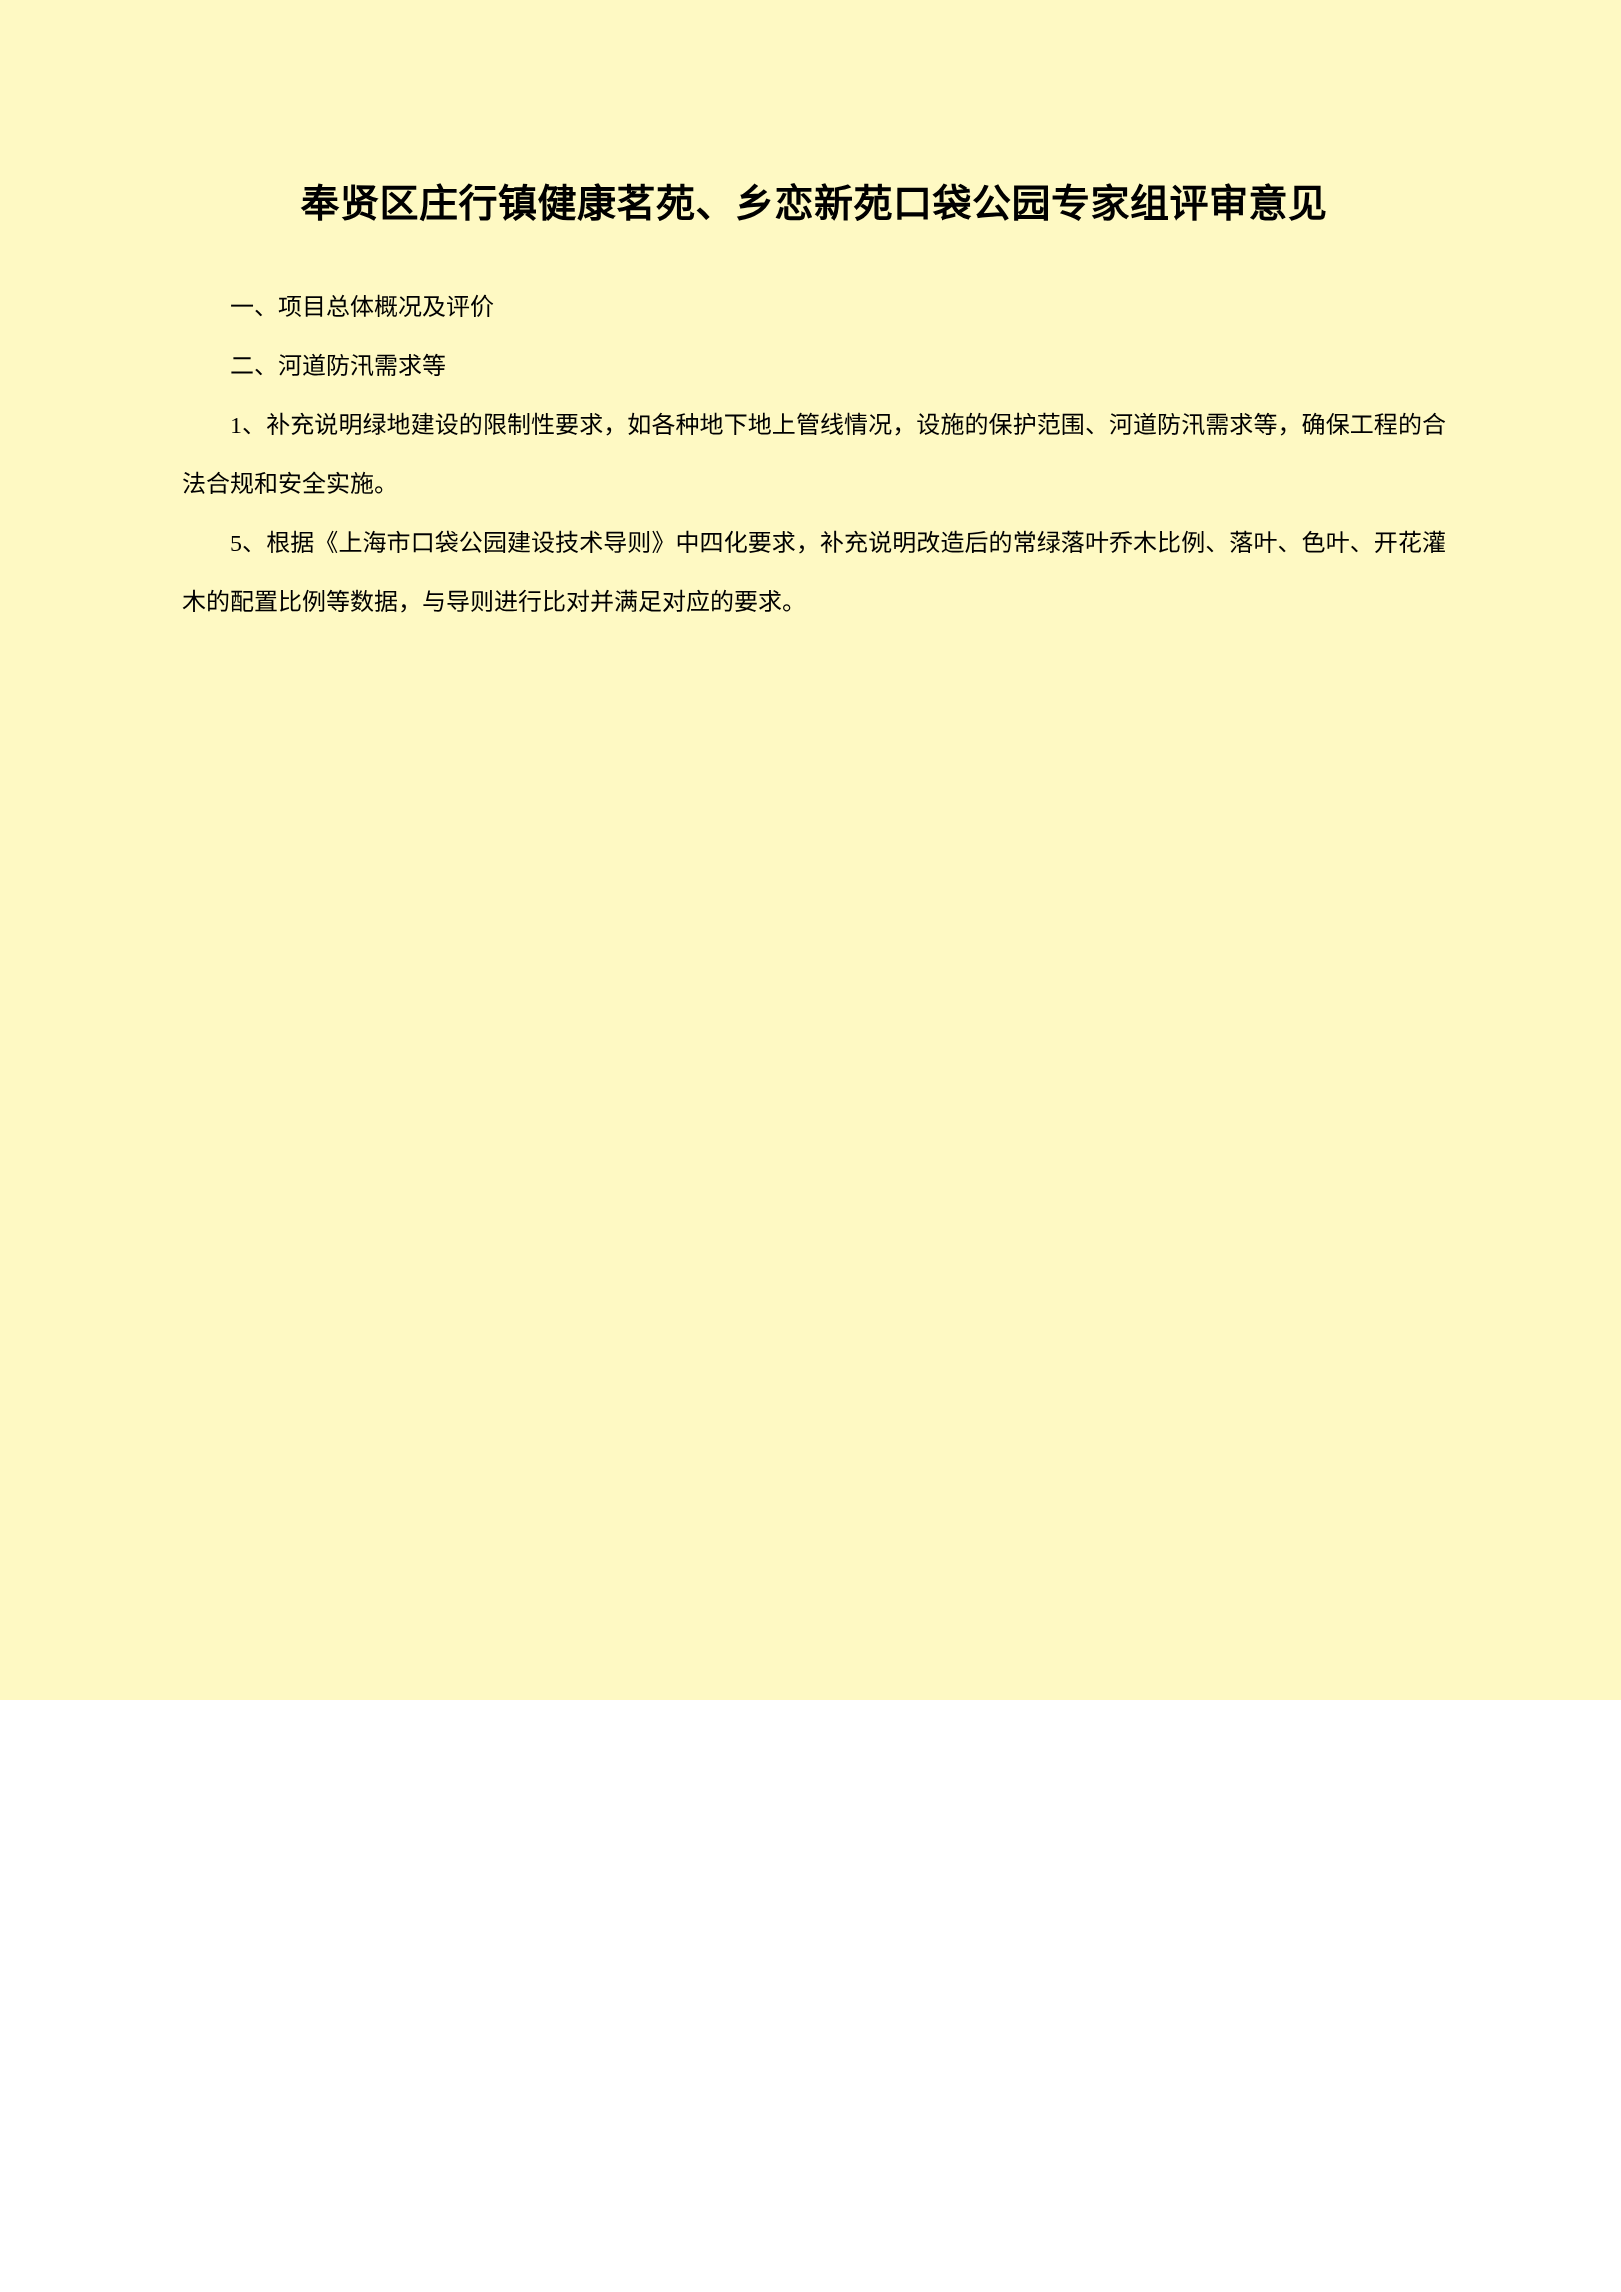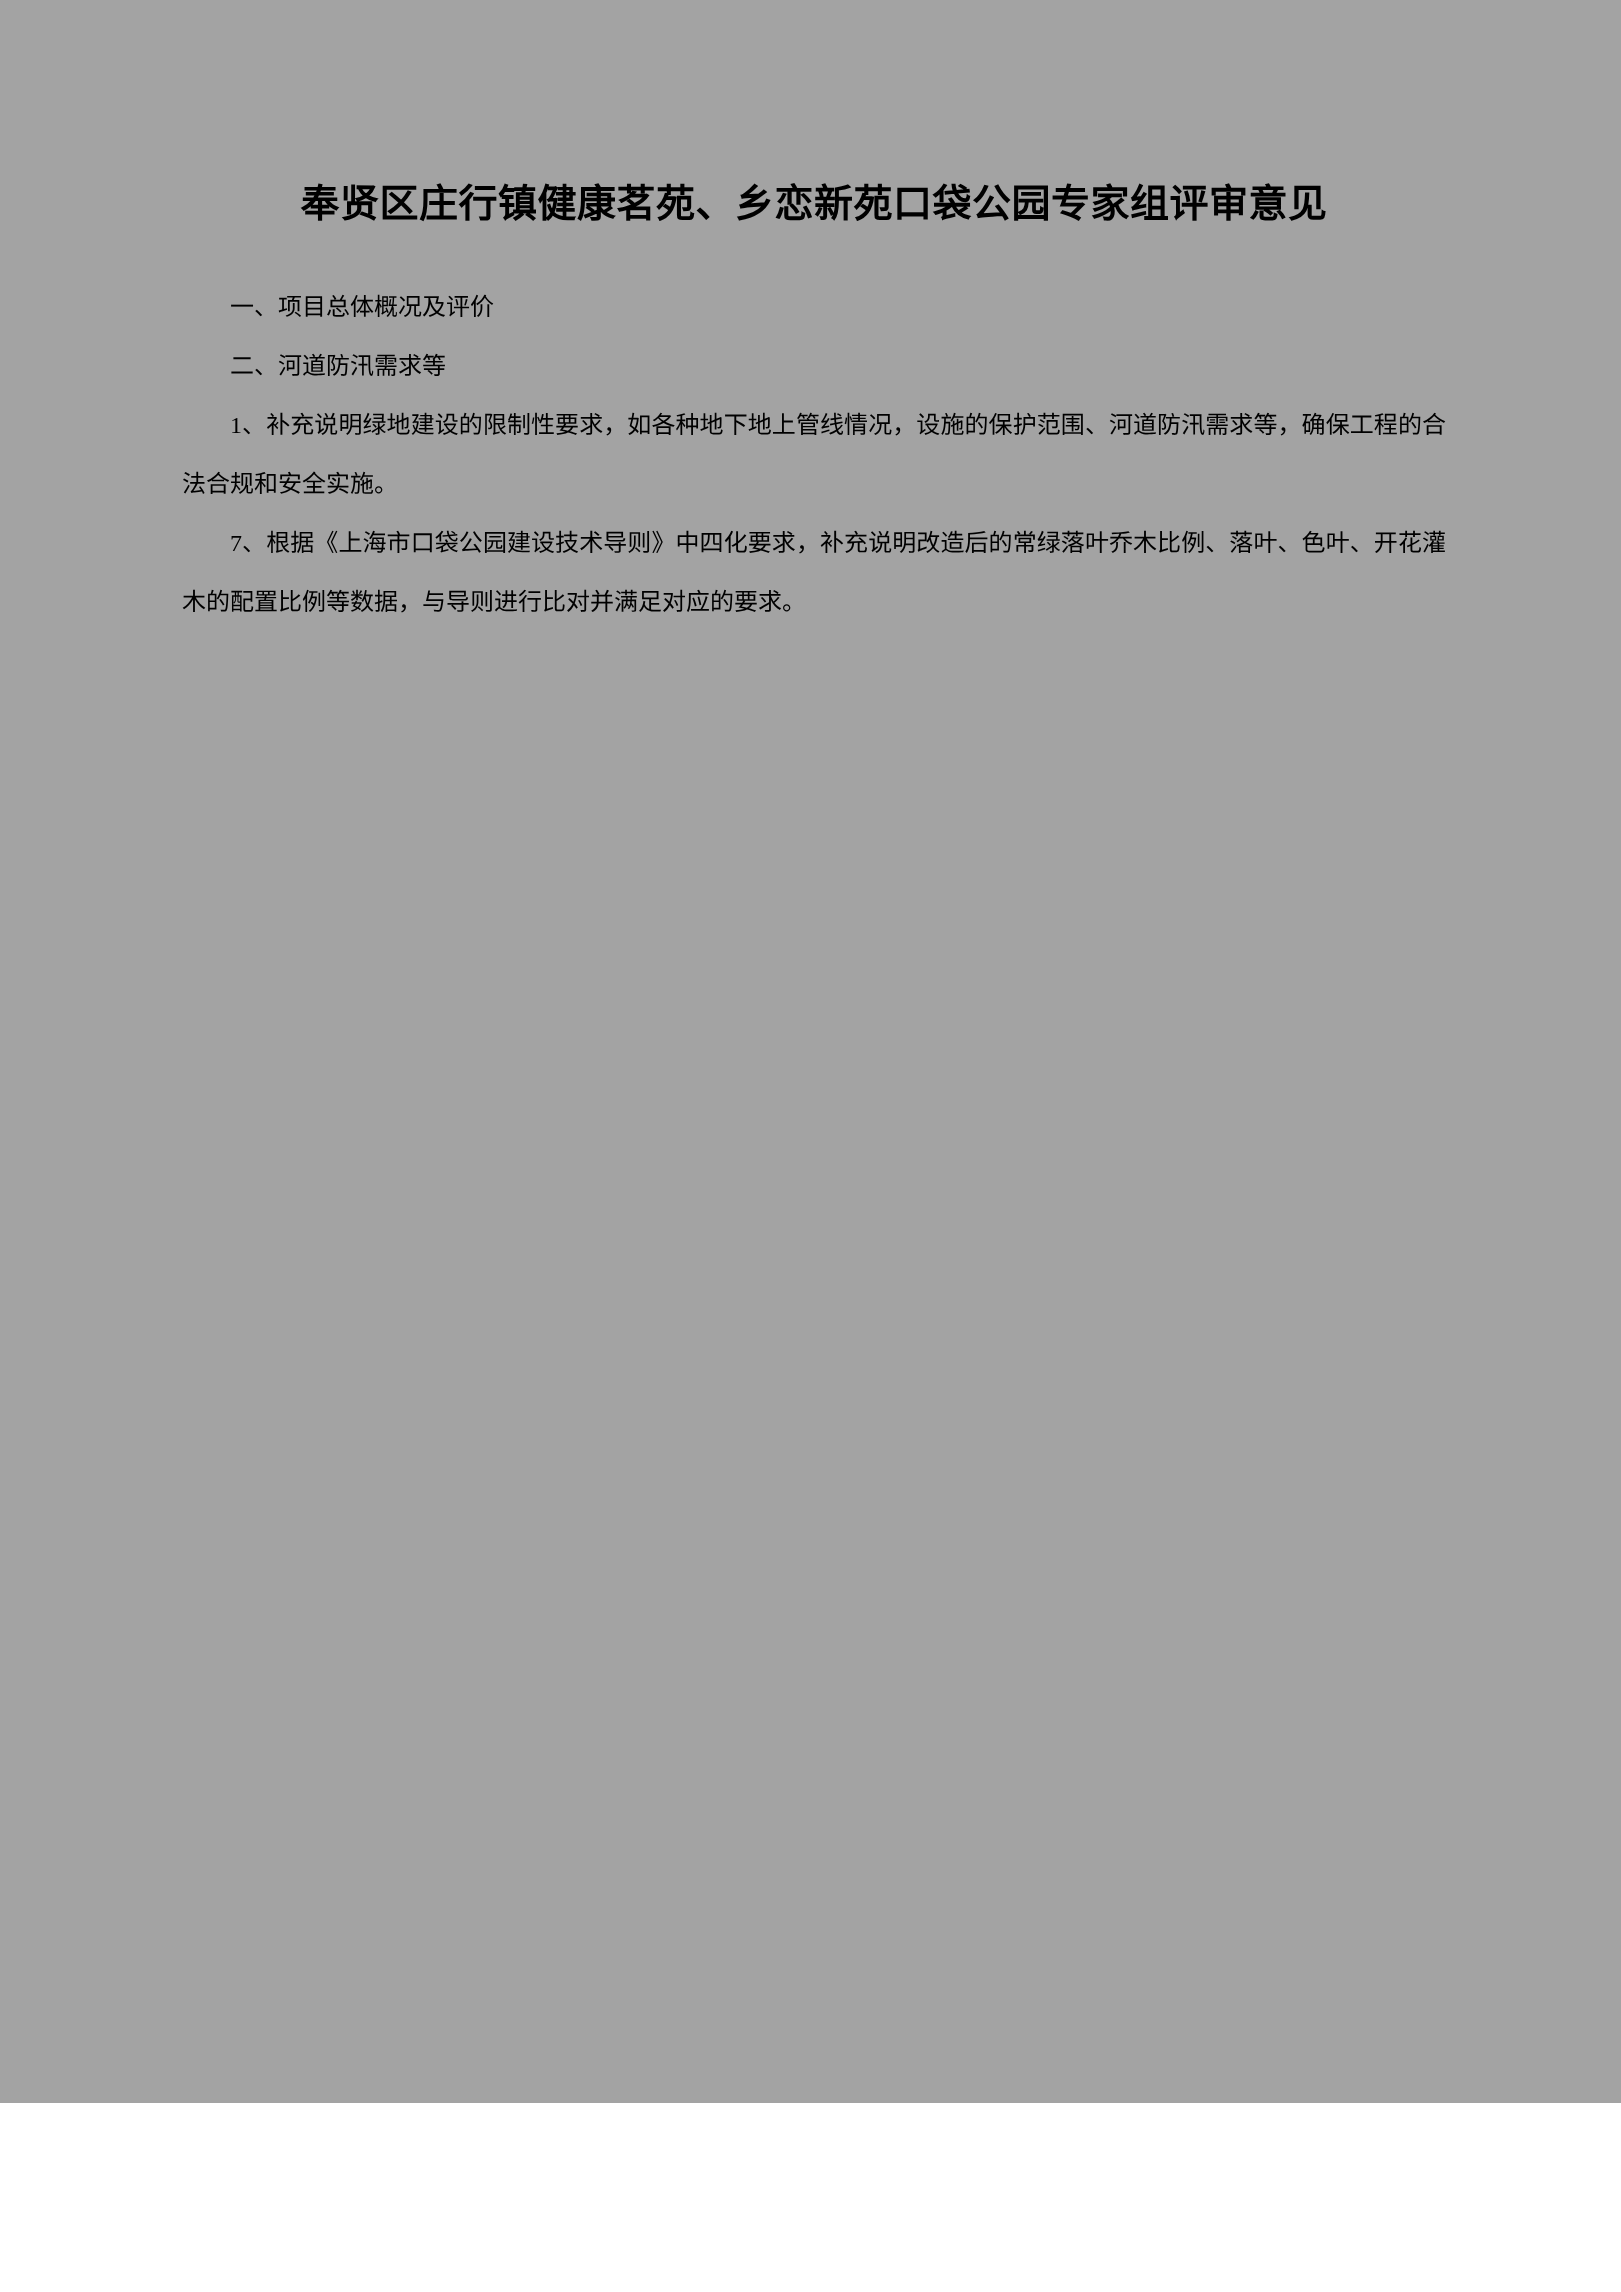--- a/index.html
+++ b/index.html
@@ -8,23 +8,23 @@
     padding: 0;
     background: #ffffff;
   }
   body {
     font-family: "Liberation Serif", "DejaVu Serif", serif;
     color: #000000;
   }
   .page {
     position: relative;
     width: 1621px;
-    height: 2103px;
+    height: 1700px;
     margin: 0 auto;
-    background: #a3a3a3;
+    background: #fef9c3;
     box-sizing: border-box;
     overflow: hidden;
   }
   .content {
     position: absolute;
     left: 182px;
     top: 0;
     width: 1264px;
   }
   .doc-title {
@@ -68,21 +68,21 @@
     <div class="body-block">
 
       <p class="para section-head">一、项目总体概况及评价</p>
 
 
 
       <p class="para section-head">二、河道防汛需求等</p>
 
       <p class="para">1、补充说明绿地建设的限制性要求，如各种地下地上管线情况，设施的保护范围、河道防汛需求等，确保工程的合法合规和安全实施。</p>
 
-      <p class="para">7、根据《上海市口袋公园建设技术导则》中四化要求，补充说明改造后的常绿落叶乔木比例、落叶、色叶、开花灌木的配置比例等数据，与导则进行比对并满足对应的要求。</p>
+      <p class="para">5、根据《上海市口袋公园建设技术导则》中四化要求，补充说明改造后的常绿落叶乔木比例、落叶、色叶、开花灌木的配置比例等数据，与导则进行比对并满足对应的要求。</p>
 
 
 
 
     </div>
   </div>
 </div>
 
 
 </body></html>

